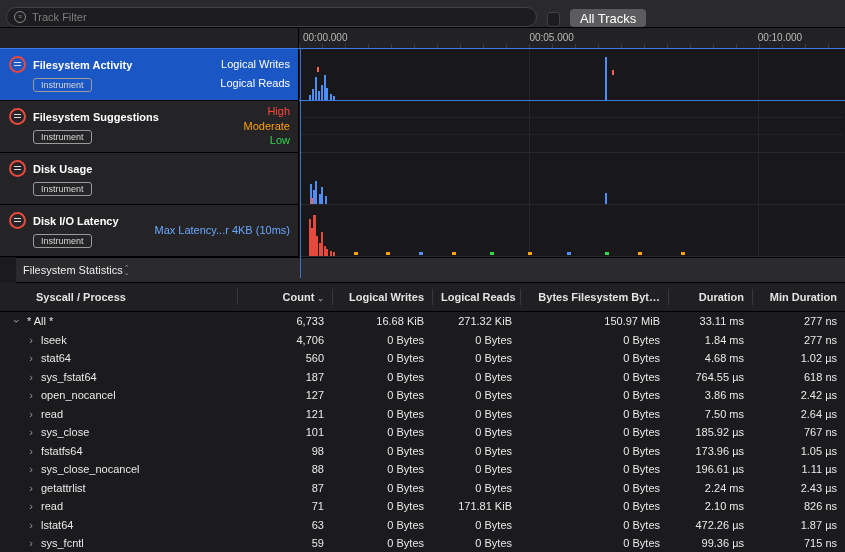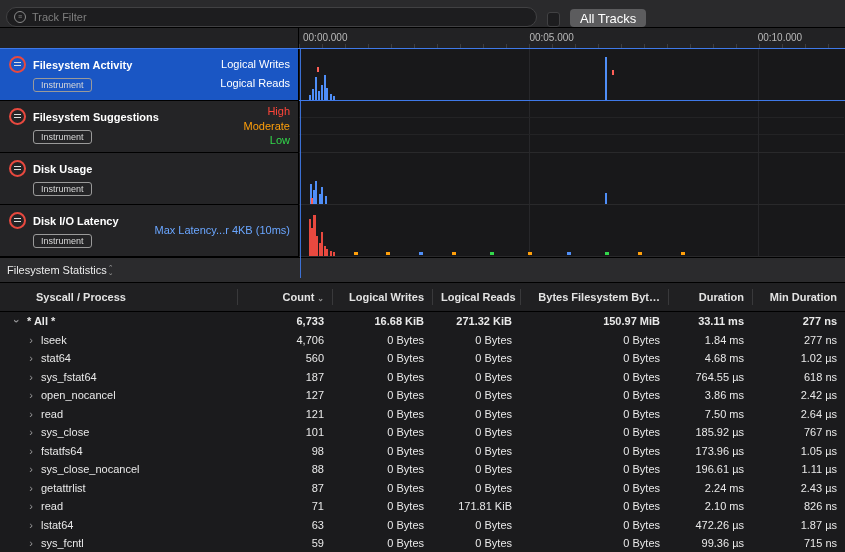--- a/index.html
+++ b/index.html
@@ -41,31 +41,31 @@
   .badge { display:inline-block; margin:5px 0 0 24px; font-size:9px; color:#d8d8d8; border:1px solid #9a9a9a; border-radius:3px; padding:1px 7px; }
   .head-labels { position:absolute; right:8px; top:2px; bottom:4px; display:flex; flex-direction:column; justify-content:space-evenly; align-items:flex-end; font-size:11px; }
   .track-graph { flex:1; position:relative; background:#18181a; border-bottom:1px solid #29292b; overflow:hidden; }
   .track.selected .track-graph { border-bottom:1px solid #3f79e8; }
   .track-graph::before, .track-graph::after { content:''; position:absolute; top:0; bottom:0; width:1px; background:#27272a; }
   .track-graph::before { left:42.2%; } .track-graph::after { left:84%; }
   .spike { position:absolute; bottom:0; }
   .playhead { position:absolute; left:300px; top:0; width:1px; height:229px; background:#3f79e8; opacity:.9; z-index:4; }
 
   
-  .statsbar { height:26px; background:#2b2b2d; border-top:1px solid #000; border-bottom:1px solid #000; display:flex; align-items:center; padding:0 7px; font-size:11px; color:#ececec; gap:1px; flex:0 0 auto; }
+  .statsbar { height:26px; background:#2b2b2d; border-top:1px solid #000; border-bottom:1px solid #000; display:flex; align-items:center; padding:0 7px; font-size:11px; color:#ececec; gap:1px; flex:0 0 auto;margin-left:16px; }
   .updown { display:inline-flex; flex-direction:column; font-size:7px; line-height:5px; color:#9a9a9a; }
 
   
   .thead { height:29px; background:#202022; border-bottom:1px solid #000; display:grid; grid-template-columns:237px 95px 100px 88px 148px 84px 93px; align-items:center; font-size:11px; font-weight:bold; color:#e3e3e3; flex:0 0 auto; }
   .th { padding:0 8px; text-align:right; border-left:1px solid #39393b; height:16px; line-height:16px; overflow:hidden; white-space:nowrap; }
   .th.first { text-align:left; border-left:none; padding-left:30px;margin-left:6px; }
   .sort { font-size:8px; color:#9a9a9a; margin-left:3px; }
   .tbody { flex:1; overflow:hidden; background:#1b1b1d; }
   .tr { display:grid; grid-template-columns:237px 95px 100px 88px 148px 84px 93px; height:18.5px; align-items:center; font-size:11px; color:#e9e9e9; }
-  .tr.bold { font-weight:bold; }
+  .tr.bold { font-weight:normal; }
   .td { padding:0 8px; text-align:right; white-space:nowrap; overflow:hidden; }
   .td.name { text-align:left; display:flex; align-items:center; gap:6px; padding-left:13px; }
   .tr.child .td.name { padding-left:27px; }
   .chev { color:#98989a; font-size:11px; width:8px; flex:0 0 8px; display:inline-block; text-align:center; }
   .chev.expanded { transform:rotate(90deg); }
 </style>
 </head>
 <body>
 
 <div class="app">

